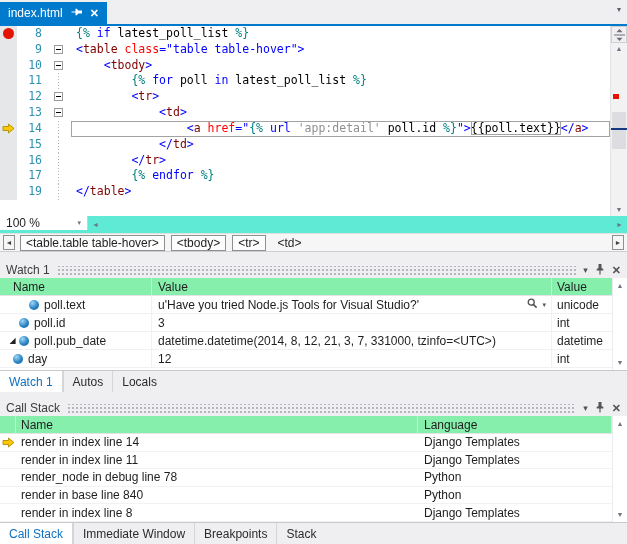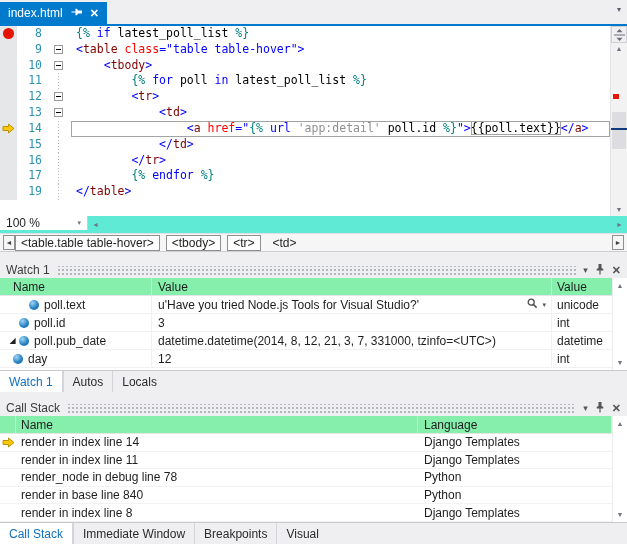--- a/index.html
+++ b/index.html
@@ -44,21 +44,21 @@
 
   
   .hscroll{height:17px;display:flex;background:#5eead4;flex:none;align-items:flex-start}
   .zoom-combo{width:88px;background:#fff;border-right:1px solid #cdcdd2;display:flex;align-items:center;justify-content:space-between;padding:0 6px;flex:none}
   .combo-arrow{color:#717483;font-size:7px}
   .hs-arrow{width:15px;text-align:center;line-height:17px;font-size:7px;color:#717483;flex:none}
   .hs-track{flex:1;position:relative}
   .hs-thumb{position:absolute;top:1px;bottom:1px;left:0;width:58%;background:#cdced6}
 
   
-  .crumbbar{height:19px;background:#f6f6f7;border-top:1px solid #e0e0e3;border-bottom:1px solid #cdcdd2;display:flex;align-items:center;padding:0 3px;flex:none}
+  .crumbbar{height:19px;background:#f6f6f7;border-top:1px solid #e0e0e3;border-bottom:1px solid #cdcdd2;display:flex;align-items:center;padding:0 3px;gap:5px;flex:none}
   .crumb-nav{width:12px;height:15px;border:1px solid #8e8e93;display:flex;align-items:center;justify-content:center;font-size:7px;color:#444;flex:none}
   #crumbItems{display:flex;gap:6px;flex:1;align-items:center}
   .crumb{height:16px;border:1px solid #8e8e93;background:#fdfdfd;padding:0 5px;line-height:14px;white-space:nowrap}
   .crumb.plain{border-color:transparent;background:transparent}
 
   .split1{height:10px;flex:none}
   .split2{height:8px;flex:none}
 
   
   .ptitle{height:16px;display:flex;align-items:center;padding:0 6px;gap:7px;color:#3c3c3c;flex:none}
@@ -378,16 +378,16 @@
       </div>
     <div class="sidescroll">
       <span>▲</span>
       <span>▼</span>
     </div>
   </div>
   <div class="ptabs" id="csTabs">
       <div class="ptab active">Call Stack</div>
       <div class="ptab">Immediate Window</div>
       <div class="ptab">Breakpoints</div>
-      <div class="ptab">Visual</div>
+      <div class="ptab">Stack</div>
     </div>
 
 </div>
 
 </body></html>

